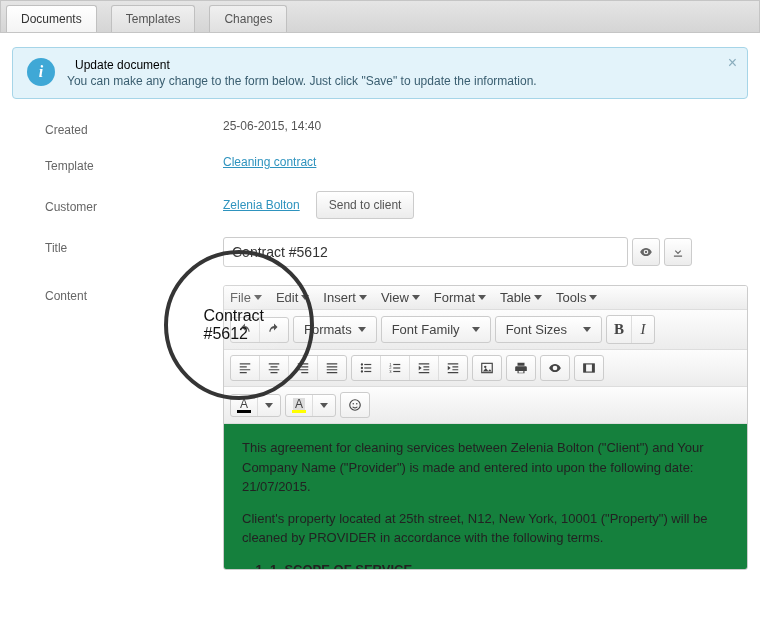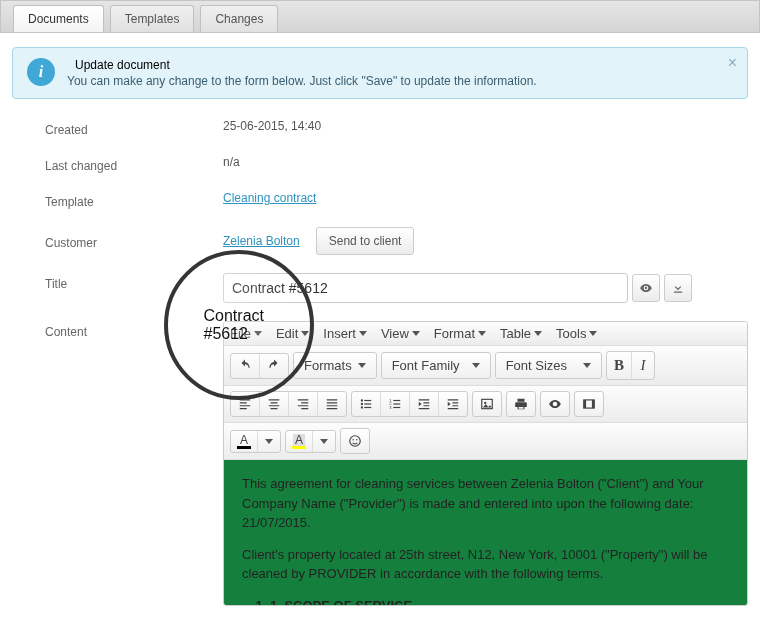--- a/index.html
+++ b/index.html
@@ -8,23 +8,23 @@
     font-size: 12px;
     color: #555;
     background: #fff;
     width: 760px;
     height: 640px;
     overflow: hidden;
   }
   .tabbar {
     background: linear-gradient(#e5e5e5, #d5d5d5);
     border: 1px solid #c5c5c5;
-    padding: 4px 8px 0 12px;
+    padding: 4px 8px 0 5px;
     display: flex;
-    gap: 4px;
+    gap: 12px;
   }
   .tab {
     padding: 6px 14px;
     border: 1px solid #c0c0c0;
     border-bottom: none;
     background: linear-gradient(#f0f0f0, #e0e0e0);
     font-size: 12px;
     color: #555;
     cursor: pointer;
     border-radius: 3px 3px 0 0;
@@ -232,24 +232,20 @@
       <div class="info-text">You can make any change to the form below. Just click "Save" to update the information.</div>
     </div>
     <span class="close-x">×</span>
   </div>
 
   <div class="form-row">
     <div class="form-label">Created</div>
     <div class="form-control">25-06-2015, 14:40</div>
   </div>
 
-  <div class="form-row">
-    <div class="form-label">Last changed</div>
-    <div class="form-control">n/a</div>
-  </div>
 
   <div class="form-row">
     <div class="form-label">Template</div>
     <div class="form-control">
       <span class="link">Cleaning contract</span>
     </div>
   </div>
 
   <div class="form-row" style="align-items:center;">
     <div class="form-label">Customer</div>

